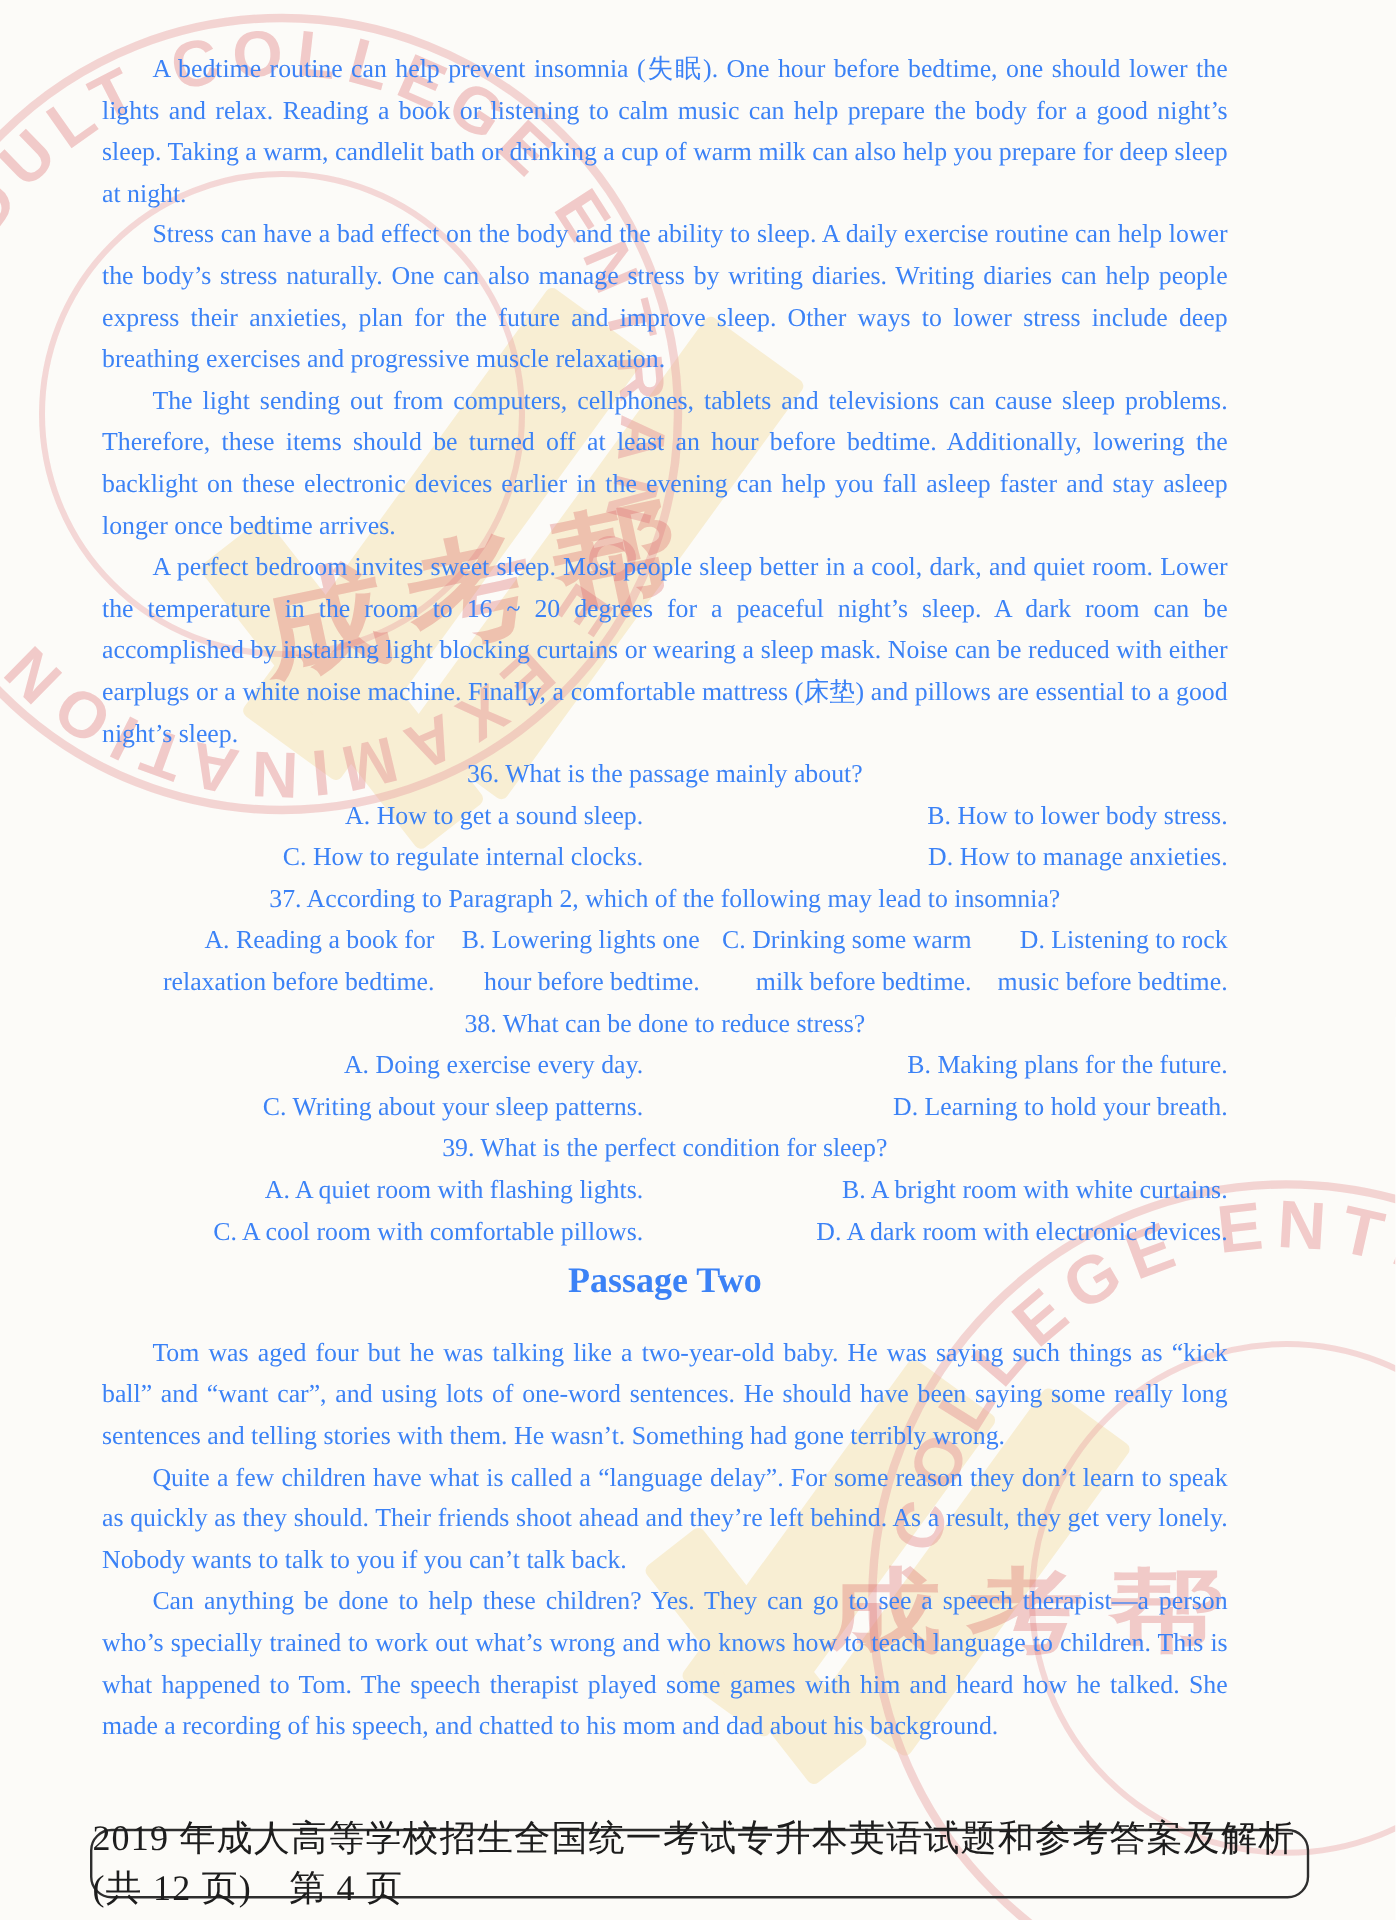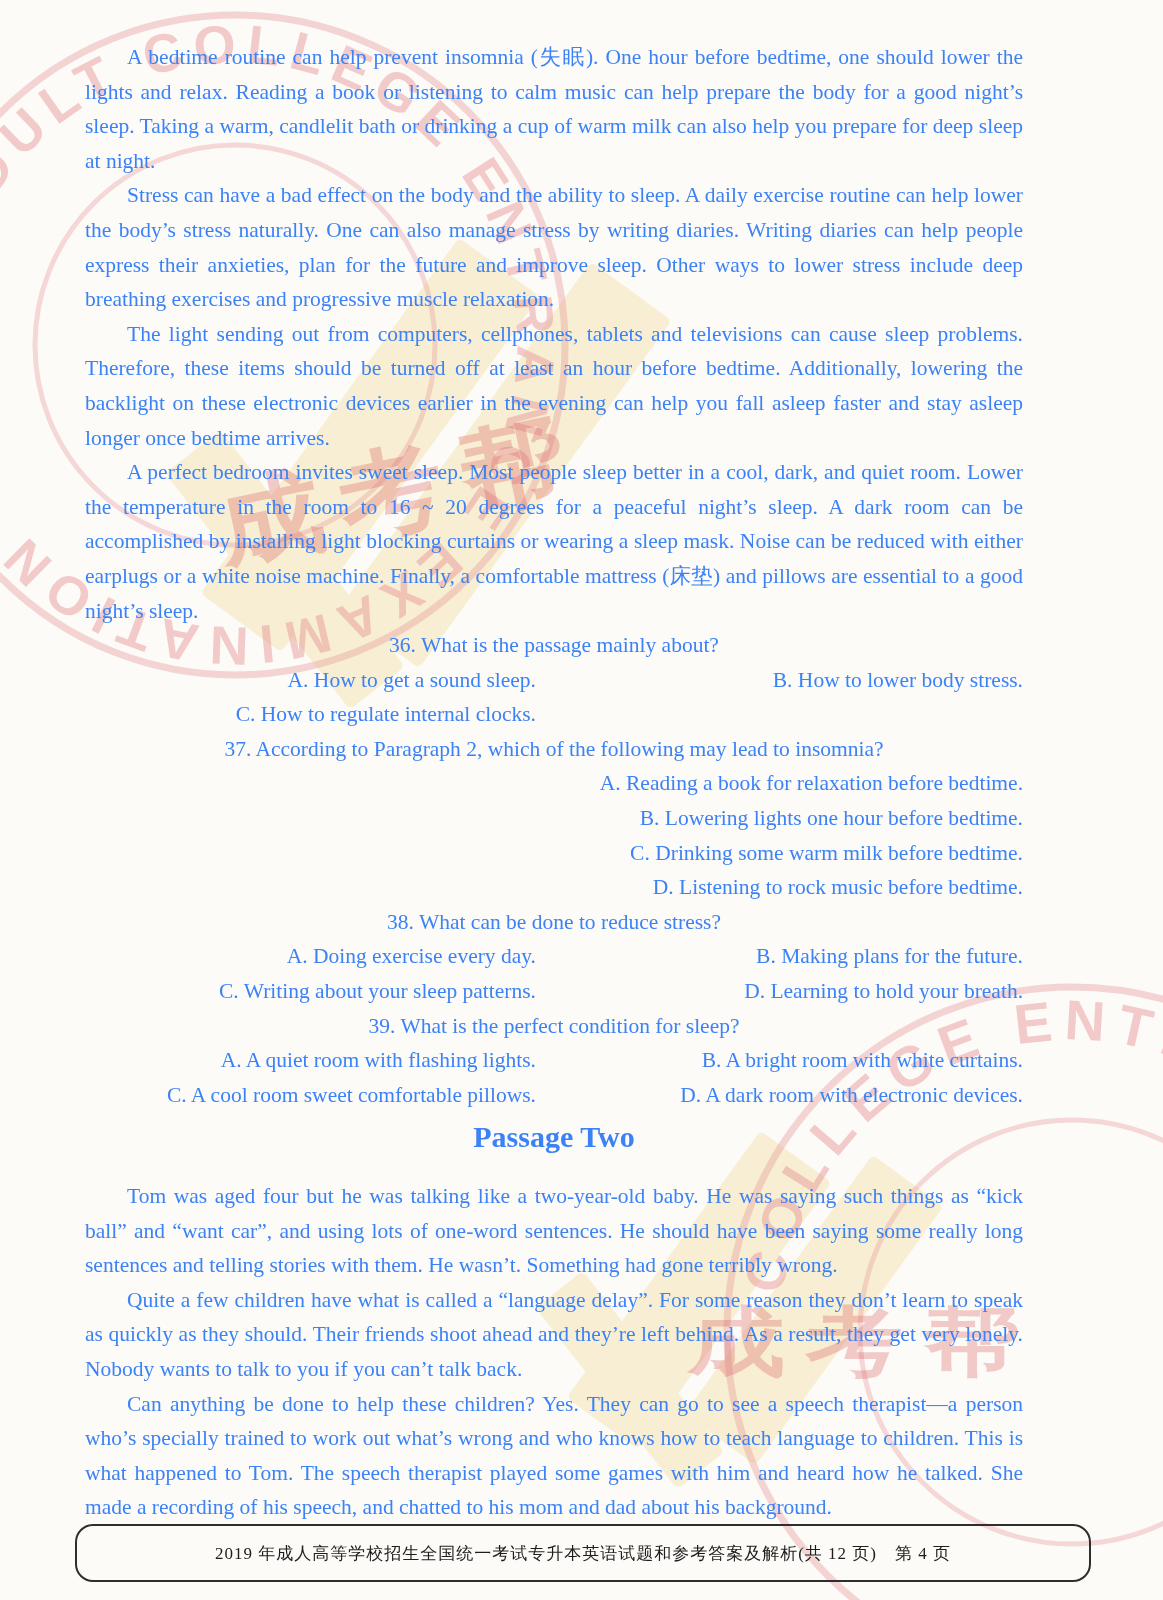--- a/index.html
+++ b/index.html
@@ -61,21 +61,21 @@
     text-align: justify;
   }
   .para { margin: 0; text-indent: 42px; }
   .question { margin: 0; }
   .q-head { text-align: center; }
   .opts { margin-left: 33px; text-align: right; }
   .opts.two-col {
     display: grid;
     grid-template-columns: 418px auto;
   }
-  .opts.one-col { display: flex; flex-direction: column; }
+  .opts.one-col { display: flex; flex-direction: row; }
   .p2-heading {
     margin: 8px 0 24px 0;
     text-align: center;
     font-size: 30px;
     font-weight: bold;
     text-indent: 0;
   }
 
   
   .footer {
@@ -83,21 +83,21 @@
     left: 75px; top: 1524px;
     width: 1016px; height: 58px;
     z-index: 2;
     border: 2.5px solid #2e2e2e;
     border-radius: 18px;
     display: flex;
     align-items: center;
     justify-content: center;
   }
   .footer-text {
-    font-size: 17px;
+    font-size: 30px;
     color: #1d1d1d;
     letter-spacing: 1px;
   }
 </style>
 </head>
 <body>
 
 <div class="page">
 
   <div class="wm-layer">
@@ -136,20 +136,21 @@
     <p class="para">Stress can have a bad effect on the body and the ability to sleep.  A daily exercise routine can help lower the body’s stress naturally. One can also manage stress by writing diaries.  Writing diaries can help people express their anxieties, plan for the future and improve sleep.  Other ways to lower stress include deep breathing exercises and progressive muscle relaxation.</p>
     <p class="para">The light sending out from computers, cellphones, tablets and televisions can cause sleep problems.  Therefore, these items should be turned off at least an hour before bedtime.  Additionally, lowering the backlight on these electronic devices earlier in the evening can help you fall asleep faster and stay asleep longer once bedtime arrives.</p>
     <p class="para">A perfect bedroom invites sweet sleep.  Most people sleep better in a cool, dark, and quiet room. Lower the temperature in the room to 16 ~ 20 degrees for a peaceful night’s sleep. A dark room can be accomplished by installing light blocking curtains or wearing a sleep mask.  Noise can be reduced with either earplugs or a white noise machine. Finally, a comfortable mattress (床垫) and pillows are essential to a good night’s sleep.</p>
 
     <div class="question">
       <div class="q-head"><span>36.</span> <span>What is the passage mainly about?</span></div>
       <div class="opts two-col">
         <span class="opt">A. How to get a sound sleep.</span>
         <span class="opt">B. How to lower body stress.</span>
         <span class="opt">C. How to regulate internal clocks.</span>
+        <span class="opt">D. How to manage anxieties.</span>
       </div>
     </div>
 
     <div class="question">
       <div class="q-head"><span>37.</span> <span>According to Paragraph 2, which of the following may lead to insomnia?</span></div>
       <div class="opts one-col">
         <span class="opt">A. Reading a book for relaxation before bedtime.</span>
         <span class="opt">B. Lowering lights one hour before bedtime.</span>
         <span class="opt">C. Drinking some warm milk before bedtime.</span>
         <span class="opt">D. Listening to rock music before bedtime.</span>
@@ -164,21 +165,21 @@
         <span class="opt">C. Writing about your sleep patterns.</span>
         <span class="opt">D. Learning to hold your breath.</span>
       </div>
     </div>
 
     <div class="question">
       <div class="q-head"><span>39.</span> <span>What is the perfect condition for sleep?</span></div>
       <div class="opts two-col">
         <span class="opt">A. A quiet room with flashing lights.</span>
         <span class="opt">B. A bright room with white curtains.</span>
-        <span class="opt">C. A cool room sweet comfortable pillows.</span>
+        <span class="opt">C. A cool room with comfortable pillows.</span>
         <span class="opt">D. A dark room with electronic devices.</span>
       </div>
     </div>
 
     <h3 class="p2-heading">Passage Two</h3>
 
     <p class="para">Tom was aged four but he was talking like a two-year-old baby. He was saying such things as “kick ball” and “want car”, and using lots of one-word sentences. He should have been saying some really long sentences and telling stories with them. He wasn’t.  Something had gone terribly wrong.</p>
     <p class="para">Quite a few children have what is called a “language delay”.  For some reason they don’t learn to speak as quickly as they should. Their friends shoot ahead and they’re left behind.  As a result, they get very lonely. Nobody wants to talk to you if you can’t talk back.</p>
     <p class="para">Can anything be done to help these children? Yes.  They can go to see a speech therapist—a person who’s specially trained to work out what’s wrong and who knows how to teach language to children. This is what happened to Tom. The speech therapist played some games with him and heard how he talked.  She made a recording of his speech, and chatted to his mom and dad about his background.</p>
   </div>

